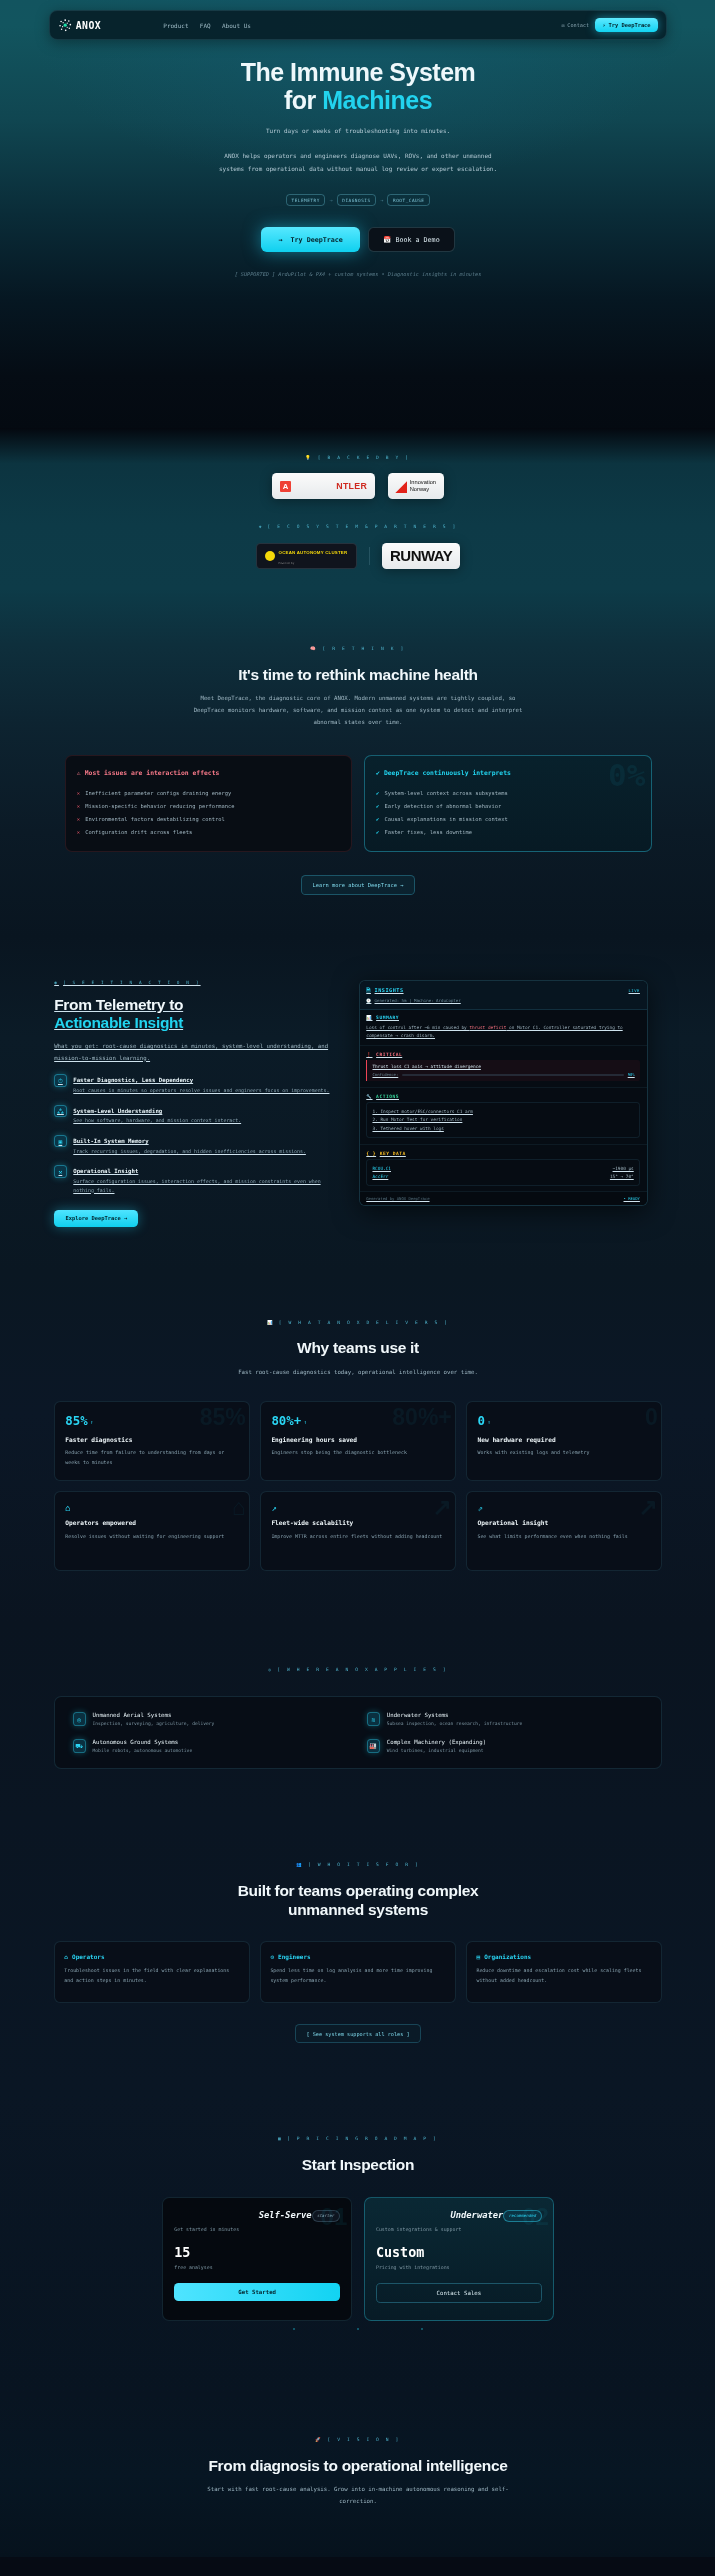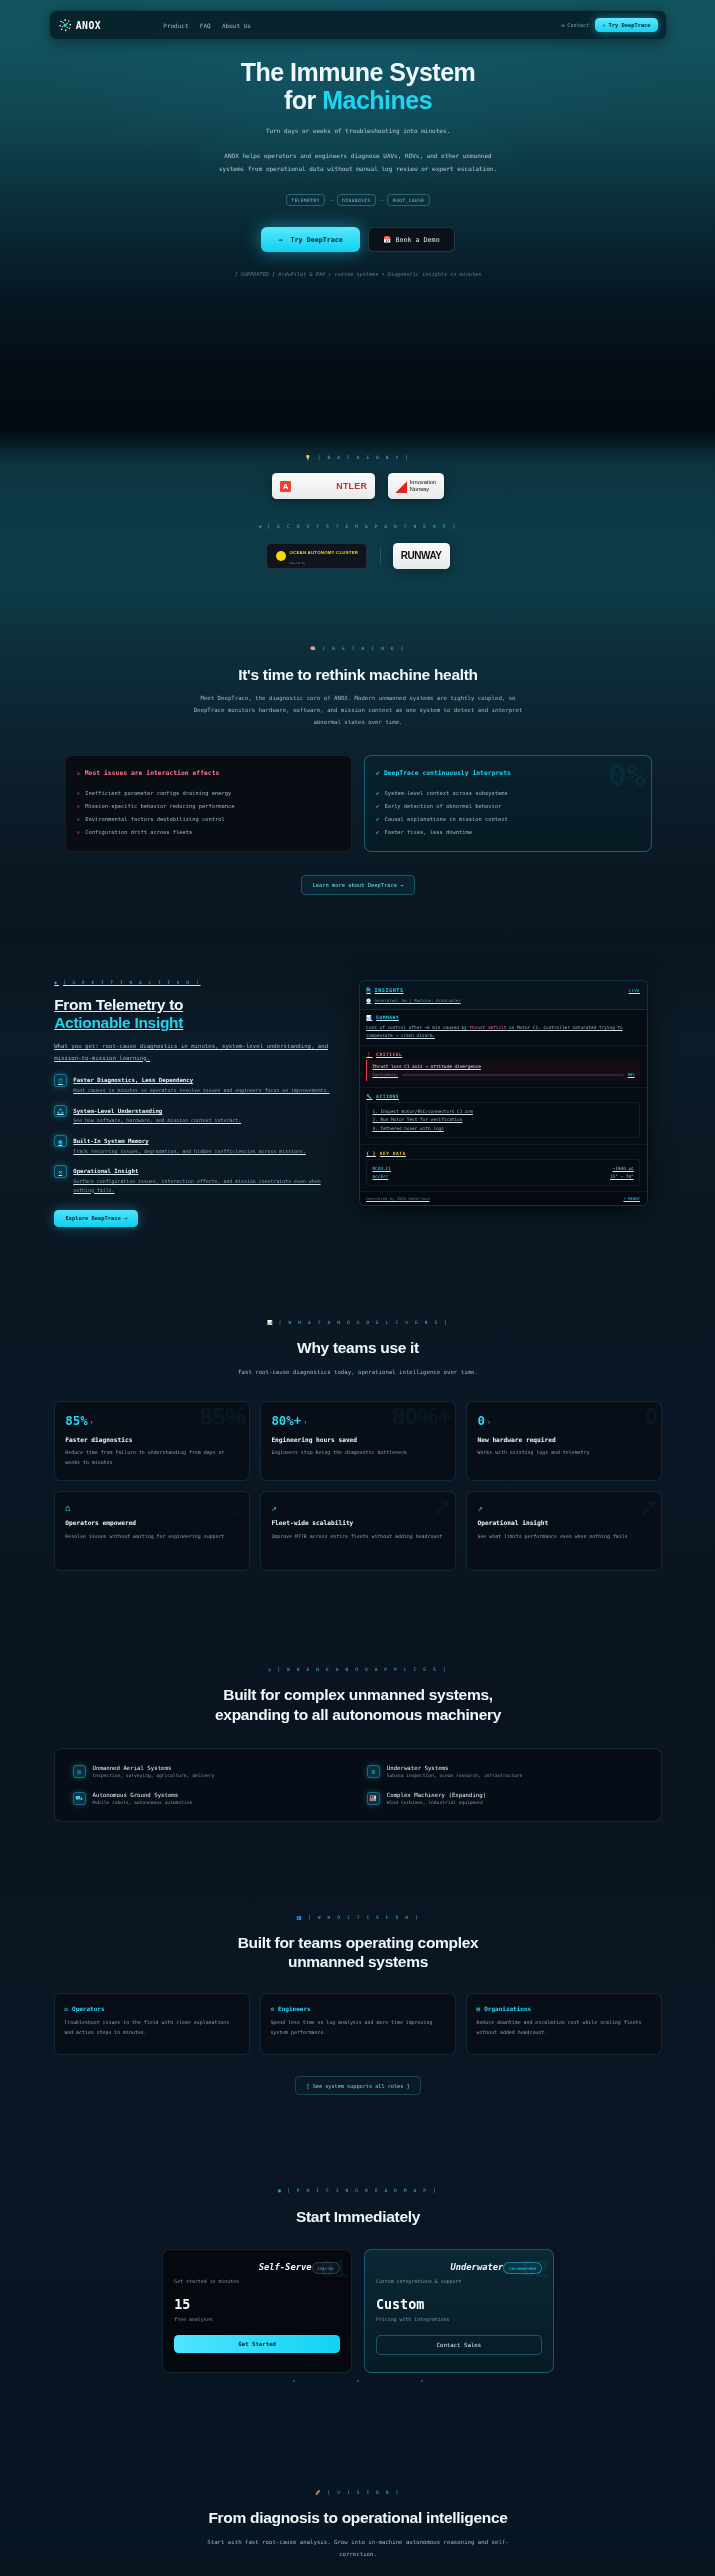--- a/index.html
+++ b/index.html
@@ -66,21 +66,21 @@
     display:flex;align-items:center;justify-content:center;font-size:7.7px;font-weight:bold;font-family:"Liberation Sans",sans-serif;}
   .antler-tx { color:#cf2a20; font-family:"Liberation Sans",sans-serif; font-weight:bold; font-size:8.8px; letter-spacing:0.3px;padding-left:44px;}
   .innov { display:flex; align-items:center; gap:3.1px;}
   .innov-mark { color:#e2231a; font-family:"Liberation Sans",sans-serif; font-weight:bold; font-size:14px; line-height:.8;}
   .innov-tx { color:#111; font-family:"Liberation Sans",sans-serif; font-size:5.7px; line-height:1.25; text-align:left;}
   .oac { background:#10141d; border:0.5px solid rgba(140,190,210,.18); border-radius:4.6px;
     height:26px; display:flex; align-items:center; gap:3.6px; padding:0 8.2px;}
   .oac-dot { width:10.3px;height:10.3px;border-radius:50%;background:#f5d90a;}
   .oac-tx { color:#f5d90a; font-family:"Liberation Sans",sans-serif; font-weight:bold; font-size:4.4px; letter-spacing:0.2px;}
   .oac-sub { color:#8c8c8c; font-size:2.6px; text-align:right;}
-  .runway { color:#101010; font-family:"Liberation Sans",sans-serif; font-weight:bold; font-size:10px; letter-spacing:-0.5px;}
+  .runway { color:#101010; font-family:"Liberation Sans",sans-serif; font-weight:bold; font-size:15px; letter-spacing:-0.5px;}
   .vsep { width:0.5px; height:17.5px; background:rgba(140,190,210,.2);}
 
   
   .sec { position:relative; }
   .h2 { font-family:"Liberation Sans",sans-serif; font-weight:bold; font-size:15.5px; color:#f1f8fb; text-align:center; letter-spacing:-0.3px; line-height:1.25;}
   .lead { margin:9.3px auto 0; max-width:330px; text-align:center; font-size:5.7px; line-height:2.1; color:#9fb8c4;}
 
   
   .rethink { background:linear-gradient(180deg,#0d3b48 0%, #0e2f3c 16%, #0d2330 40%, #0b1a26 70%, #091520 100%); padding:57px 10px 41px;}
   .two-cards { display:flex; gap:11.3px; width:587px; margin:26px auto 0;}
@@ -512,24 +512,20 @@
       <div class="stat-t">Operational insight</div>
       <div class="stat-d">See what limits performance even when nothing fails</div></div>
   </div>
 </section>
 
 <section class="applies sec">
   <div class="eyebrow">
     <span>◎</span>
     <span>[ W H E R E   A N O X   A P P L I E S ]</span>
   </div>
-  <h2 class="h2">
-    <span>Built for complex unmanned systems,</span><br>
-    <span>expanding to all autonomous machinery</span>
-  </h2>
   <div class="applybox">
     <div class="app-item">
         <span class="app-ic">◎</span>
       <span>
           <div class="app-t">Unmanned Aerial Systems</div>
           <div class="app-d">Inspection, surveying, agriculture, delivery</div>
         </span>
       </div>
     <div class="app-item">
         <span class="app-ic">≋</span>
@@ -588,21 +584,21 @@
       </div>
   </div>
   <button class="sysbtn">[ See system supports all roles ]</button>
 </section>
 
 <section class="pricing sec">
   <div class="eyebrow">
     <span>▦</span>
     <span>[ P R I C I N G   R O A D M A P ]</span>
   </div>
-  <h2 class="h2">Start Immediately</h2>
+  <h2 class="h2">Start Inspection</h2>
   <div class="price-grid">
     <div class="price-card pc1">
       <span class="price-ghost">01</span>
       <div class="price-top">
         <span class="price-name">Self-Serve</span>
         <span class="badge badge-s">starter</span>
       </div>
       <div class="price-sub">Get started in minutes</div>
       <div class="price-val">15</div>
       <div class="price-unit">free analyses</div>

